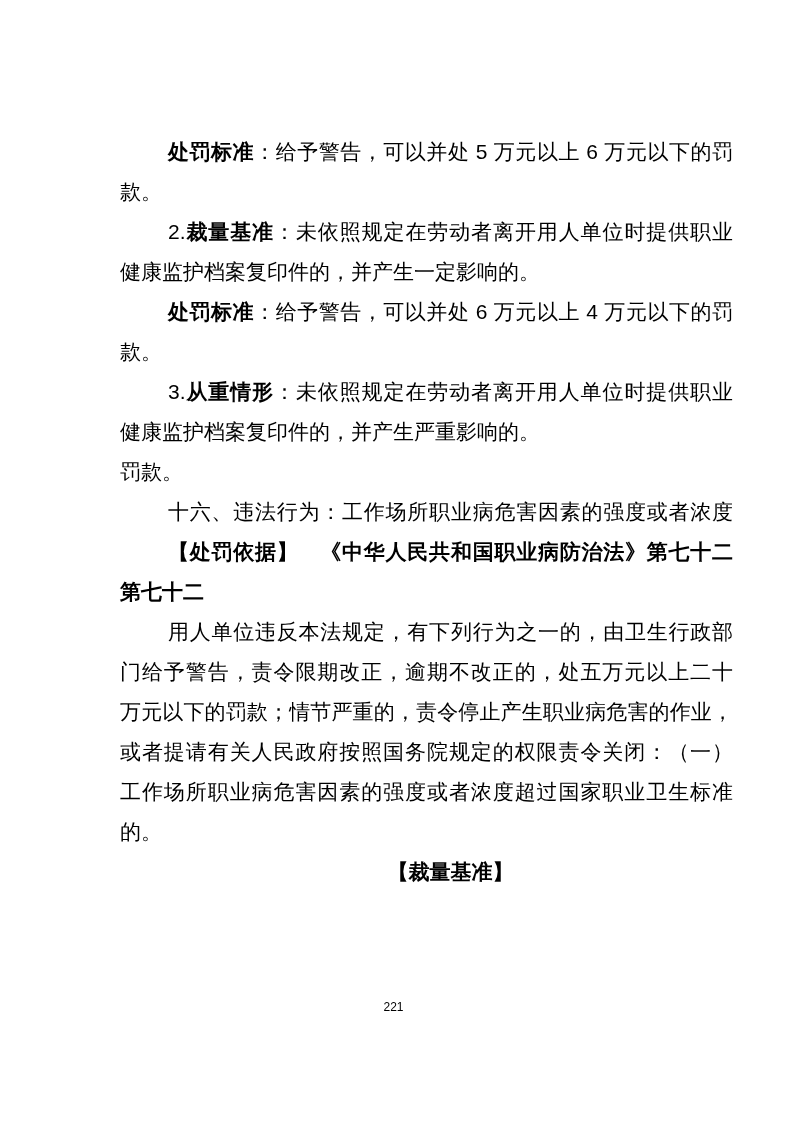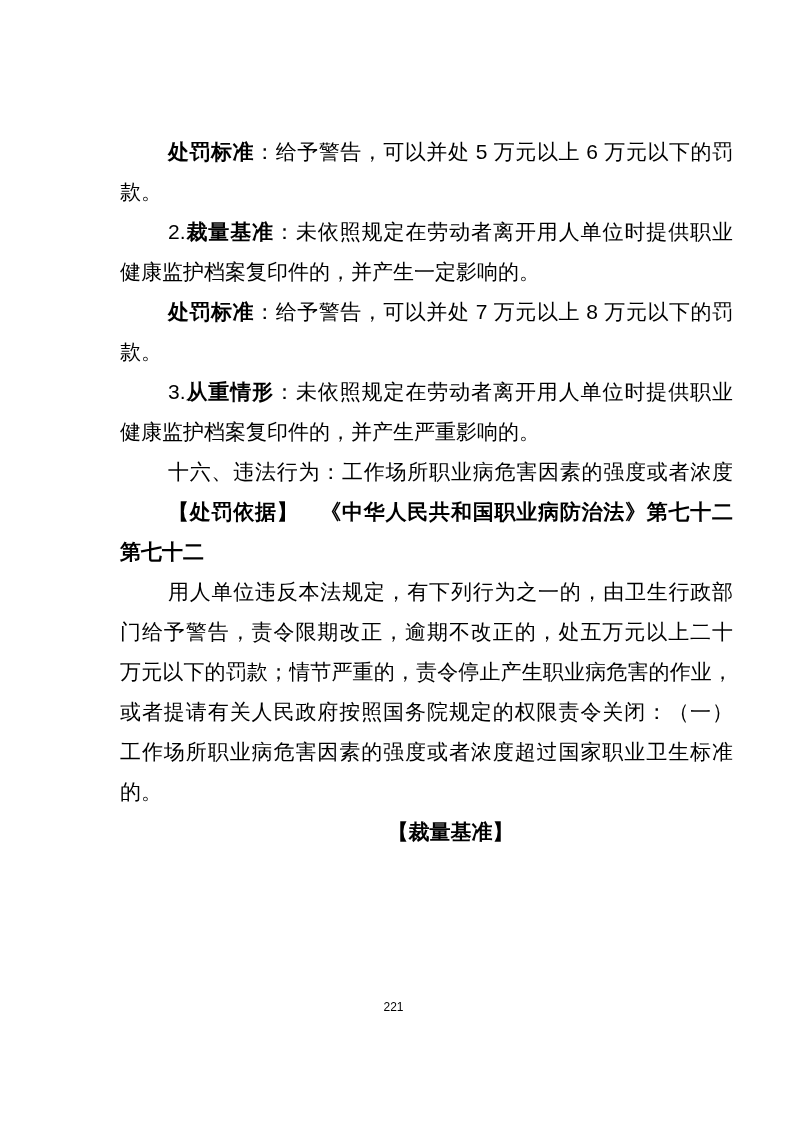--- a/index.html
+++ b/index.html
@@ -59,24 +59,25 @@
 </style>
 </head>
 <body>
 
 <div class="page">
   <div class="doc-body">
       <div class="line indent fill"><span class="seg bold">处罚标准</span><span class="seg">：给予警告，可以并处 5 万元以上 6 万元以下的罚</span></div>
       <div class="line"><span class="seg">款。</span></div>
       <div class="line indent fill"><span class="seg">2.</span><span class="seg bold">裁量基准</span><span class="seg">：未依照规定在劳动者离开用人单位时提供职业</span></div>
       <div class="line"><span class="seg">健康监护档案复印件的，并产生一定影响的。</span></div>
-      <div class="line indent fill"><span class="seg bold">处罚标准</span><span class="seg">：给予警告，可以并处 7 万元以上 8 万元以下的罚</span></div>
+      <div class="line indent fill"><span class="seg bold">处罚标准</span><span class="seg">：给予警告，可以并处 6 万元以上 4 万元以下的罚</span></div>
       <div class="line"><span class="seg">款。</span></div>
       <div class="line indent fill"><span class="seg">3.</span><span class="seg bold">从重情形</span><span class="seg">：未依照规定在劳动者离开用人单位时提供职业</span></div>
       <div class="line"><span class="seg">健康监护档案复印件的，并产生严重影响的。</span></div>
+      <div class="line"><span class="seg">罚款。</span></div>
       <div class="line indent fill"><span class="seg">十六、违法行为：工作场所职业病危害因素的强度或者浓度</span></div>
       <div class="line indent fill"><span class="seg bold">【处罚依据】　《中华人民共和国职业病防治法》第七十二</span></div>
       <div class="line"><span class="seg bold">第七十二</span></div>
       <div class="line indent fill"><span class="seg">用人单位违反本法规定，有下列行为之一的，由卫生行政部</span></div>
       <div class="line fill"><span class="seg">门给予警告，责令限期改正，逾期不改正的，处五万元以上二十</span></div>
       <div class="line fill"><span class="seg">万元以下的罚款；情节严重的，责令停止产生职业病危害的作业，</span></div>
       <div class="line fill"><span class="seg">或者提请有关人民政府按照国务院规定的权限责令关闭：（一）</span></div>
       <div class="line fill"><span class="seg">工作场所职业病危害因素的强度或者浓度超过国家职业卫生标准</span></div>
       <div class="line"><span class="seg">的。</span></div>
       <div class="line indent"><span class="seg bold">【裁量基准】</span></div>

